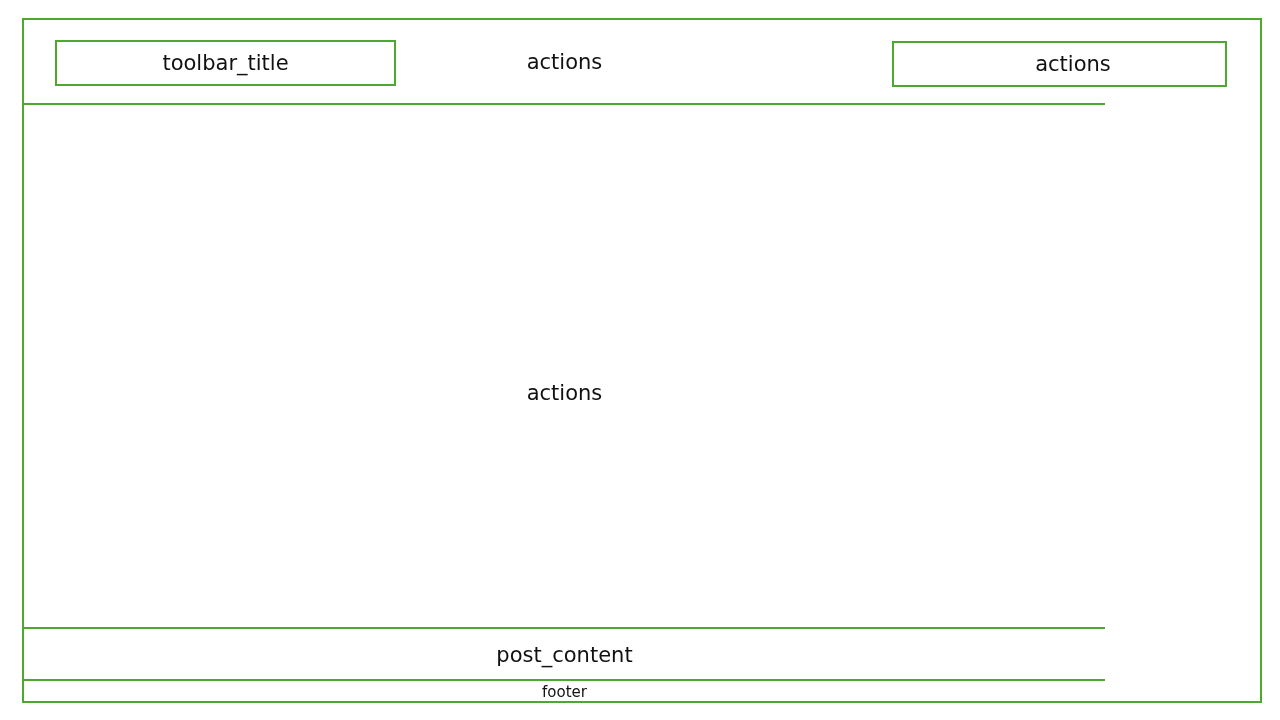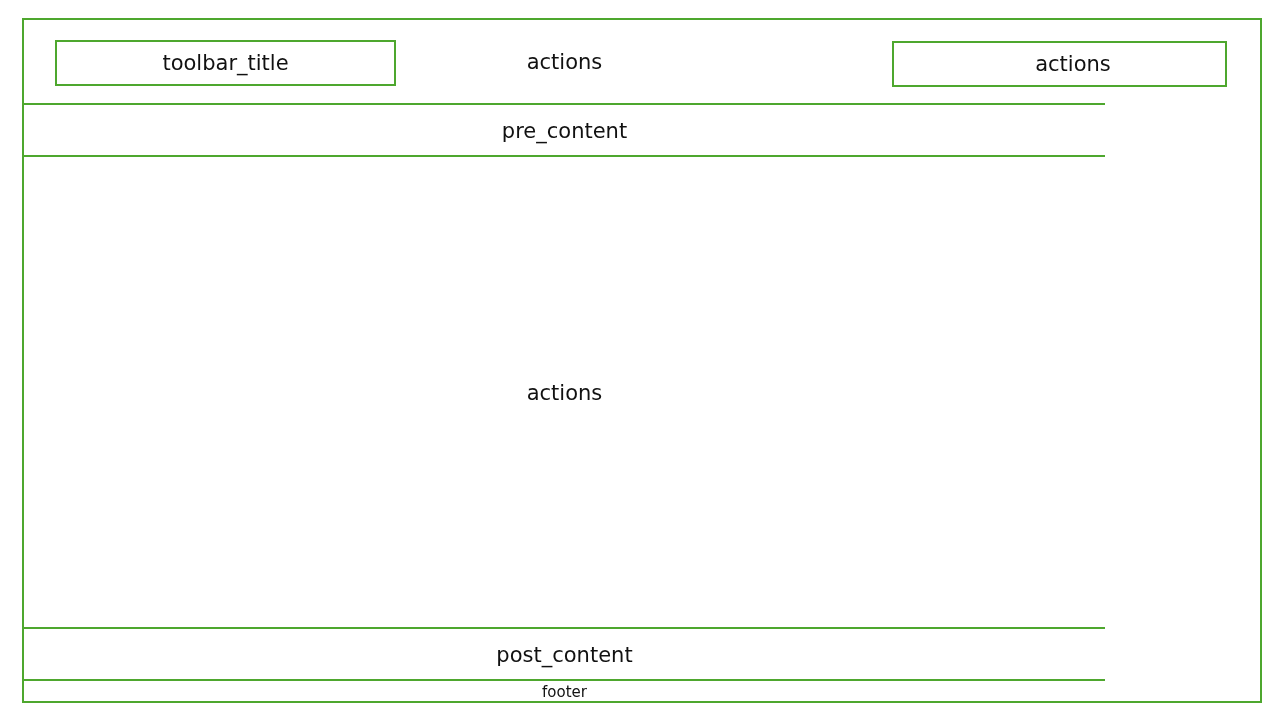--- a/index.html
+++ b/index.html
@@ -25,23 +25,20 @@
 <div class="frame">
   <div class="region toolbar">
     <div class="box title-box">
       <span>toolbar_title</span>
     </div>
     <span>actions</span>
     <div class="box actions-box">
       <span>actions</span>
     </div>
   </div>
-  <div class="region pre">
-    <span>pre_content</span>
-  </div>
   <div class="region content">
     <span>actions</span>
   </div>
   <div class="region post">
     <span>post_content</span>
   </div>
   <div class="region footer">
     <span>footer</span>
   </div>
 </div>

